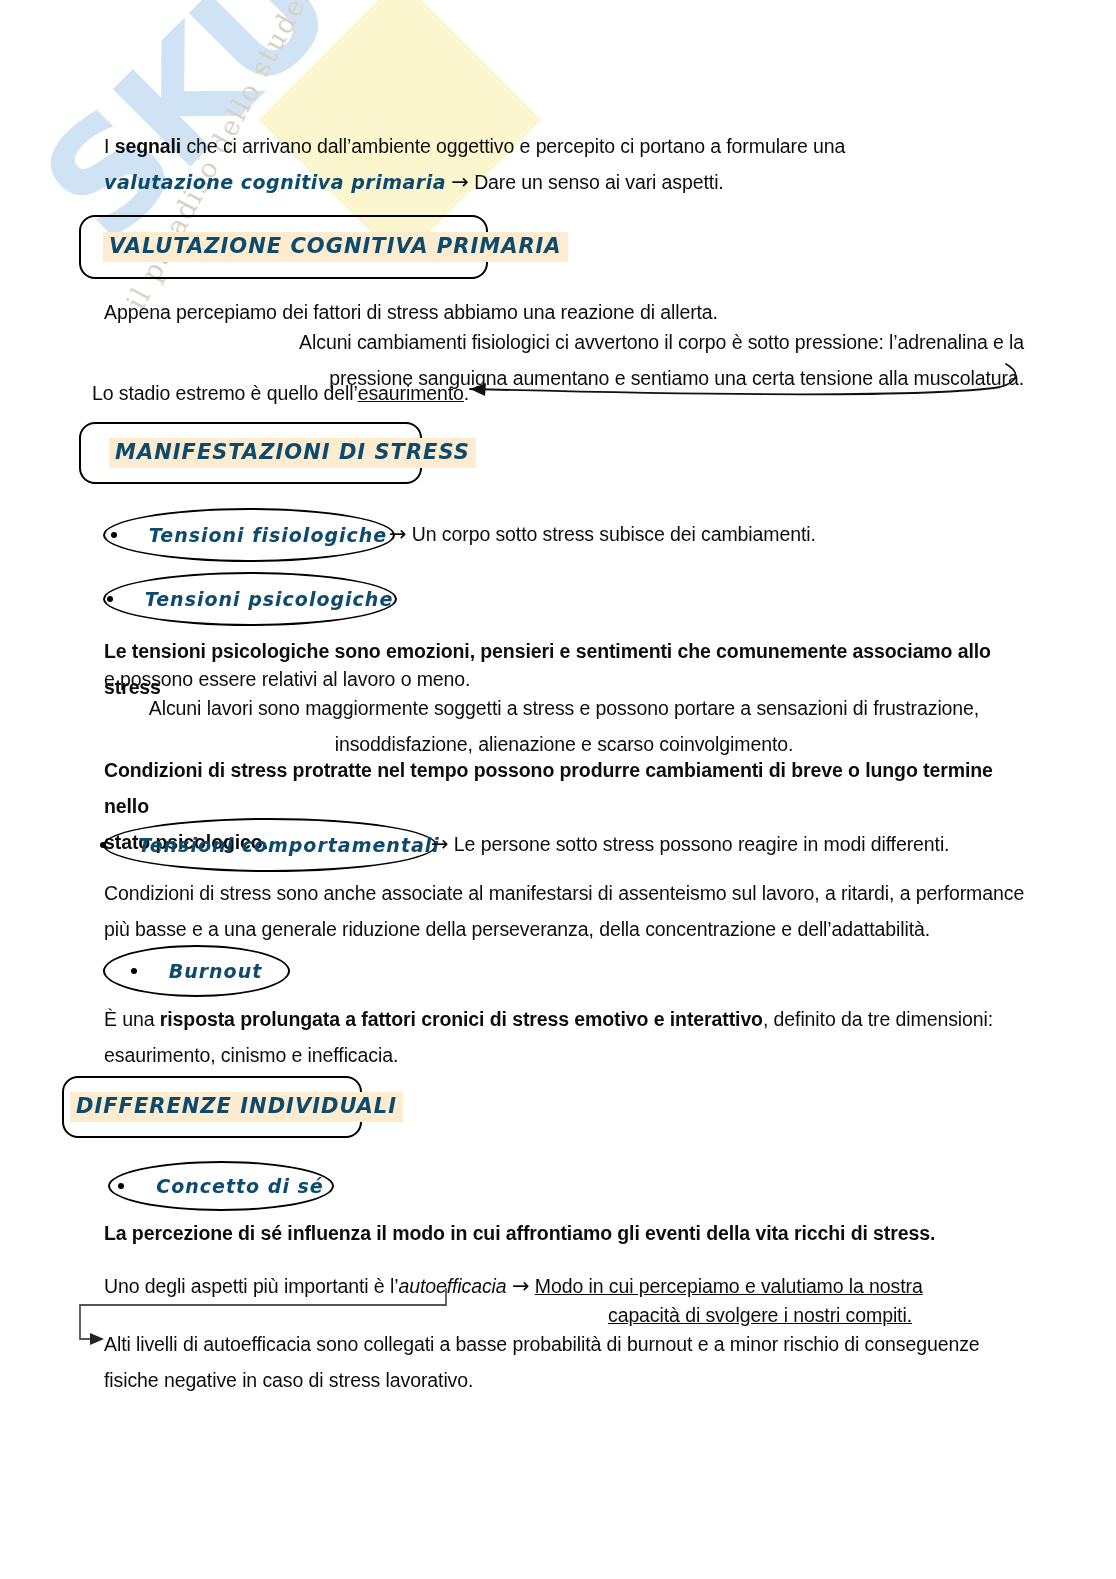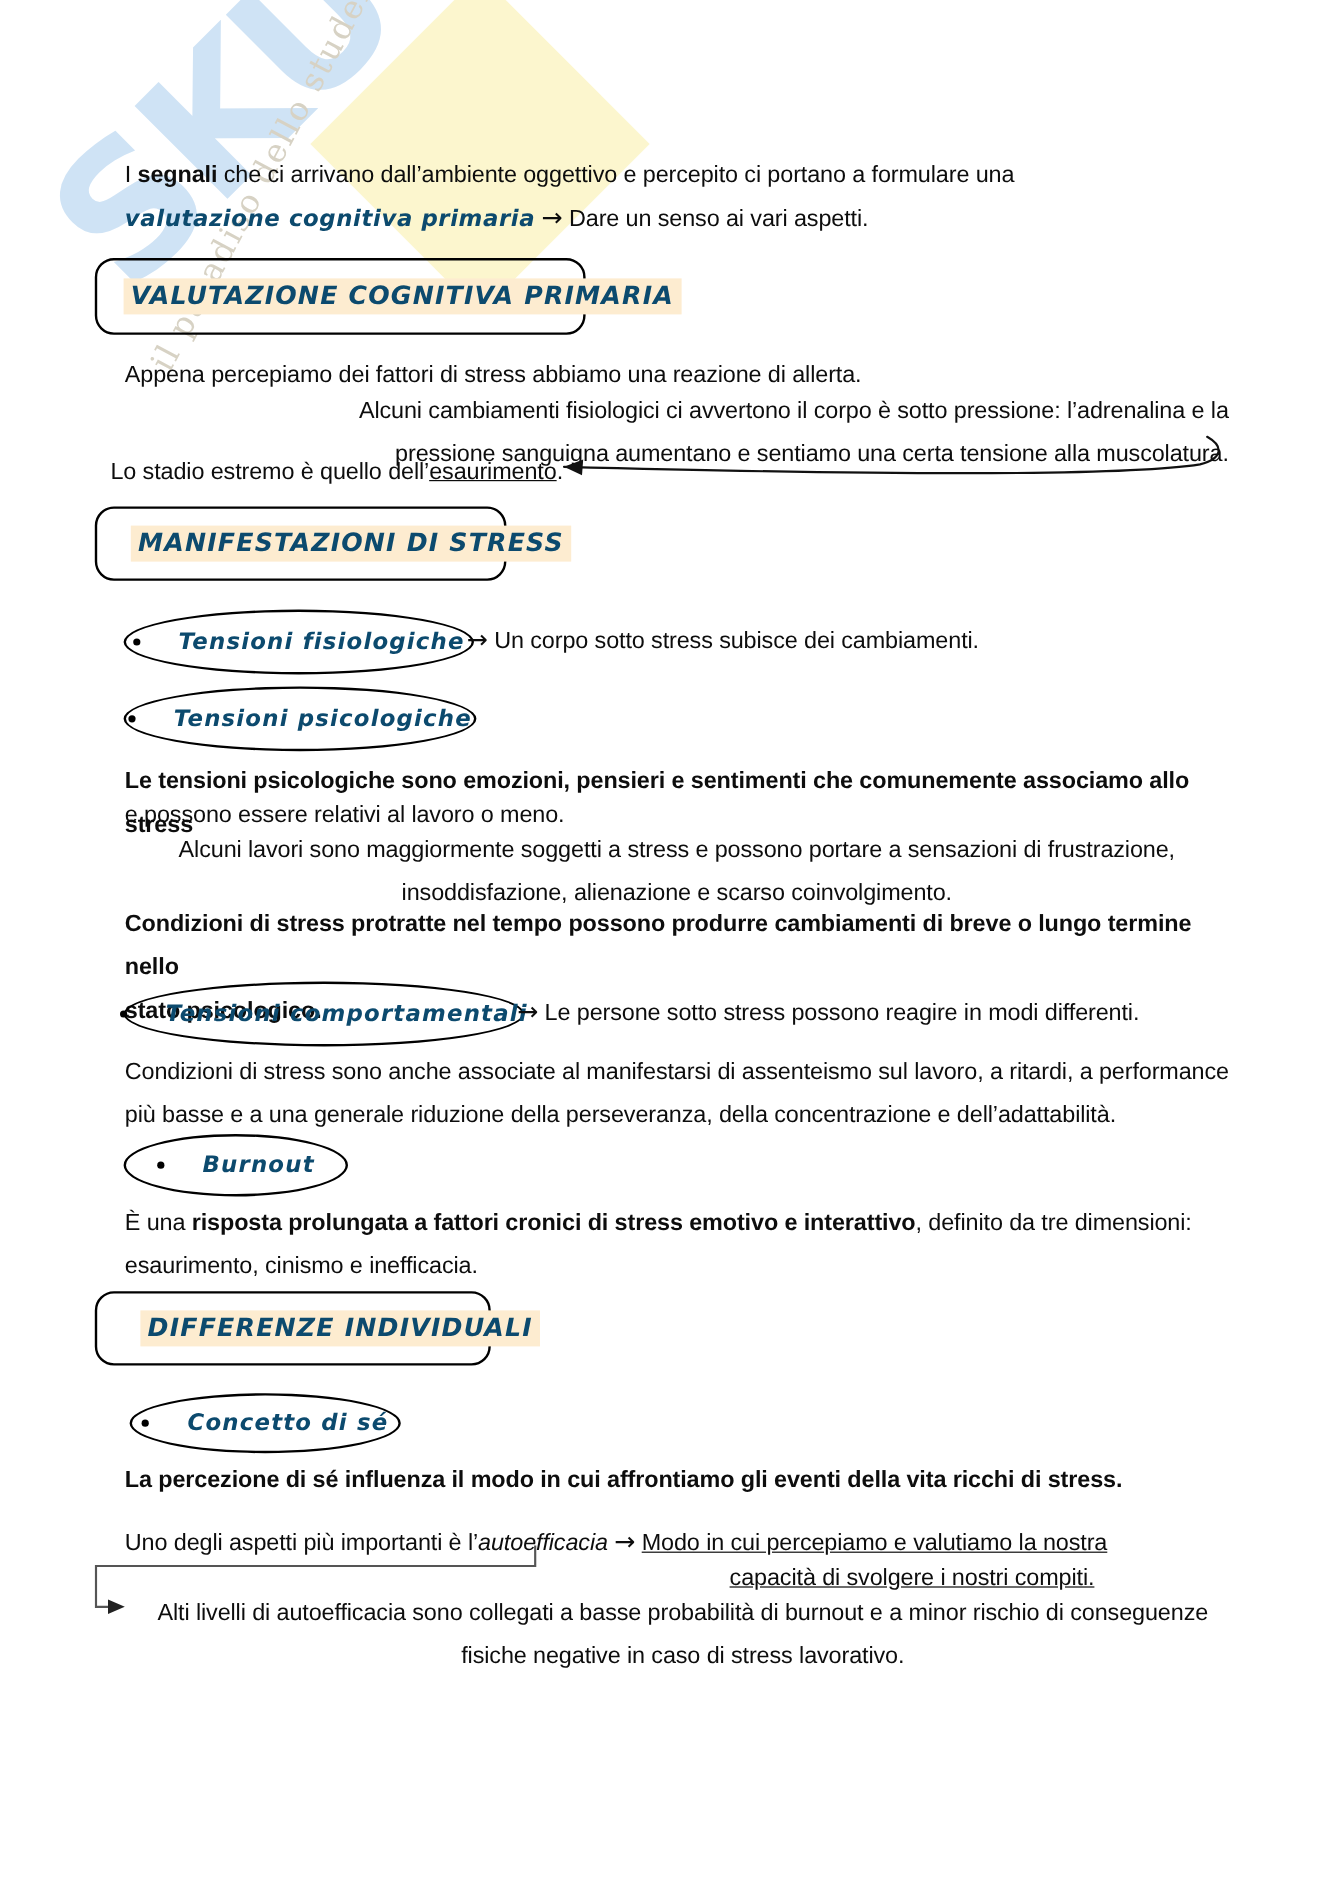--- a/index.html
+++ b/index.html
@@ -225,21 +225,21 @@
   <div class="ell" style="left:103px; top:945px; width:183px; height:48px;">
     <span class="dot"></span>
     <span class="hand lbl">Burnout</span>
   </div>
 
   <div class="abs body-text" style="left:104px; top:1001px; width:930px;">
     <div><span>È una </span><b class="inl">risposta prolungata a fattori cronici di stress emotivo e interattivo</b><span>, definito da tre dimensioni:</span></div>
     <div>esaurimento, cinismo e inefficacia.</div>
   </div>
 
-  <div class="hbox" style="left:79px; top:1076px; width:290px; height:58px; padding-left:36px;">
+  <div class="hbox" style="left:62px; top:1076px; width:290px; height:58px; padding-left:6px;">
     <span class="hand hl">DIFFERENZE INDIVIDUALI</span>
   </div>
 
   <div class="ell" style="left:108px; top:1161px; width:222px; height:46px;">
     <span class="dot"></span>
     <span class="hand lbl">Concetto di sé</span>
   </div>
 
   <div class="abs body-text bold" style="left:104px; top:1215px; width:930px;">
     <span>La percezione di sé influenza il modo in cui affrontiamo gli eventi della vita ricchi di stress.</span>
@@ -247,21 +247,21 @@
 
   <div class="abs body-text" style="left:104px; top:1268px;">
     <span>Uno degli aspetti più importanti è l’</span><span class="ital">autoefficacia</span>
     <span class="arrow-glyph">→</span>
     <u class="inl">Modo in cui percepiamo e valutiamo la nostra</u>
   </div>
   <div class="abs body-text" style="left:104px; top:1297px; width:808px; text-align:right;">
     <u class="inl">capacità di svolgere i nostri compiti.</u>
   </div>
 
-  <div class="abs body-text" style="left:104px; top:1326px; width:930px;text-align:center;">
+  <div class="abs body-text" style="left:104px; top:1326px; width:930px;">
     <div>Alti livelli di autoefficacia sono collegati a basse probabilità di burnout e a minor rischio di conseguenze</div>
     <div>fisiche negative in caso di stress lavorativo.</div>
   </div>
 
 </div>
 
 <svg class="overlay" viewBox="0 0 1116 1579">
 
   <path d="M 1006 364 C 1020 372, 1019 382, 1000 387 C 930 398, 700 395, 470 389" fill="none" stroke="#111111" stroke-width="1.8" stroke-linecap="round"></path>
   <polygon points="470,389 486,383 485,396" fill="#111111"></polygon>

